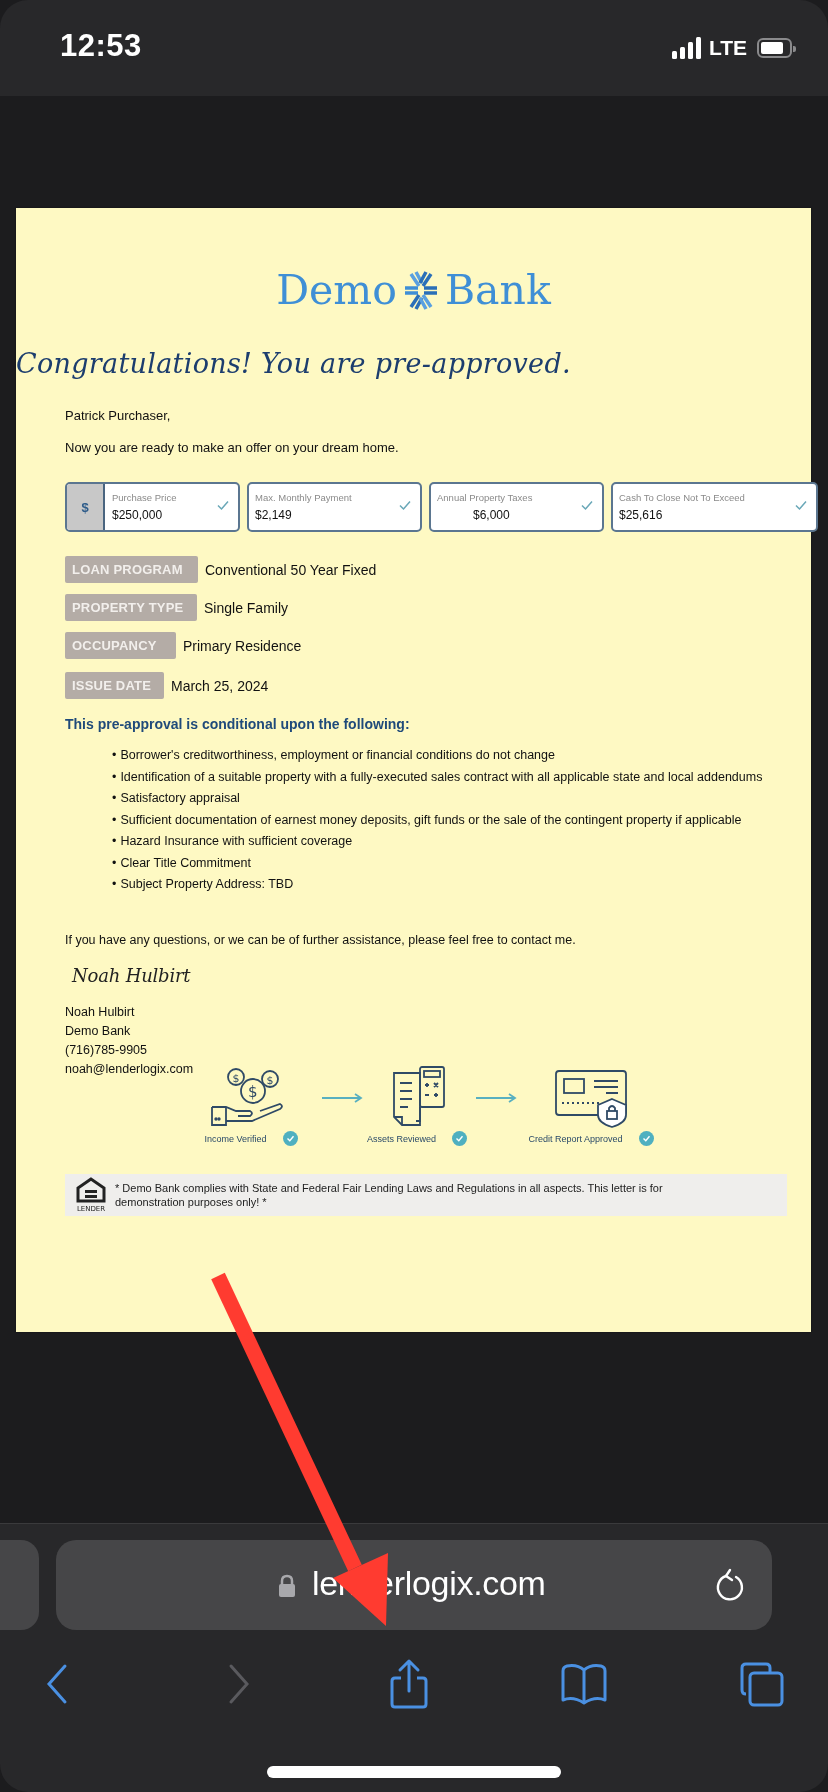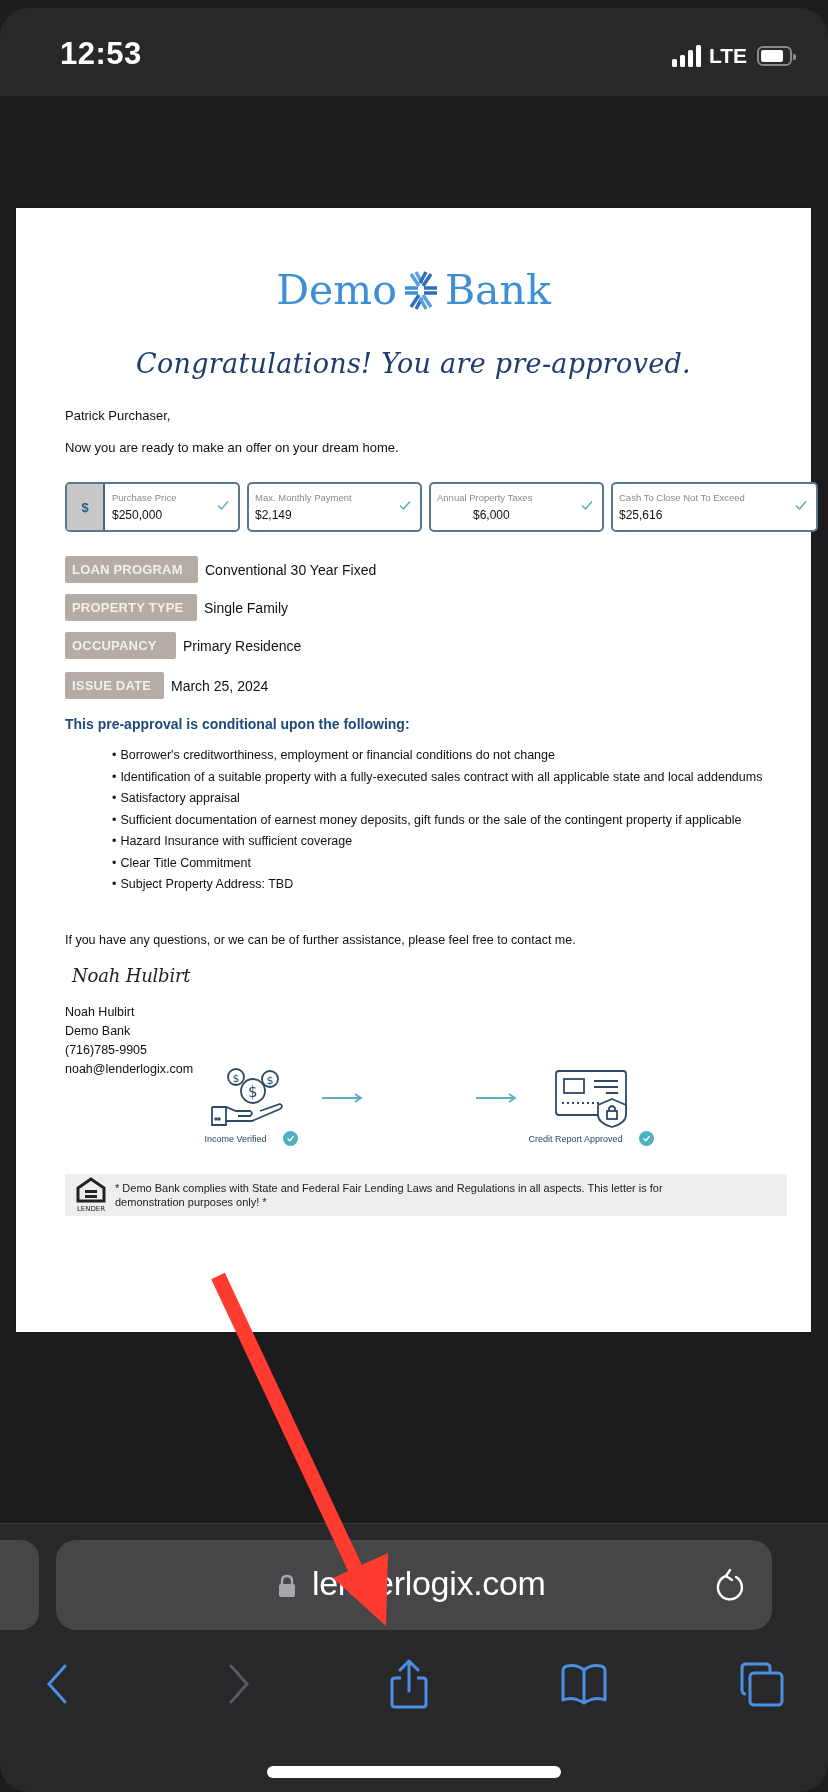--- a/index.html
+++ b/index.html
@@ -1,38 +1,38 @@
 <!DOCTYPE html>
 <html><head>
 <meta charset="utf-8">
 <style>
   * { box-sizing: border-box; margin: 0; padding: 0; }
   html, body { width: 828px; height: 1792px; background: #1c1c1e; overflow: hidden; }
   body { position: relative; font-family: "Liberation Sans", sans-serif; }
 
   
-  .status-bar { position: absolute; left: 0; top: 0; width: 828px; height: 96px; background: #28282a; border-radius: 28px 28px 0 0; margin-top: 8px; }
+  .status-bar { position: absolute; left: 0; top: 0; width: 828px; height: 96px; background: #28282a; border-radius: 28px 28px 0 0; }
   .status-time { position: absolute; left: 60px; top: 28px; color: #fff; font-size: 31px; font-weight: 600; letter-spacing: 0.5px; }
   .status-right { position: absolute; right: 36px; top: 36px; display: flex; align-items: center; gap: 6px; }
   .signal { display: flex; align-items: flex-end; gap: 3px; height: 22px; }
   .signal span { width: 5px; background: #fff; border-radius: 1.5px; }
   .lte { color: #fff; font-size: 21px; font-weight: 600; margin-left: 2px; }
   .battery { position: relative; width: 35px; height: 20px; border: 2px solid #8a8a8c; border-radius: 6px; margin-left: 4px; }
   .battery-fill { position: absolute; left: 2px; top: 2px; width: 22px; height: 12px; background: #fff; border-radius: 2px; }
   .battery-cap { position: absolute; right: -6px; top: 6px; width: 3px; height: 6px; background: #8a8a8c; border-radius: 0 2px 2px 0; }
 
   .content-bg { position: absolute; left: 0; top: 96px; width: 828px; height: 1427px; background: #1c1c1e; }
 
   
-  .page { position: absolute; left: 16px; top: 208px; width: 795px; height: 1124px; background: #ffffff; box-shadow: 0 0 2px rgba(0,0,0,0.4); color: #111; }
+  .page { position: absolute; left: 16px; top: 208px; width: 795px; height: 1124px; background: #fef9c3; box-shadow: 0 0 2px rgba(0,0,0,0.4); color: #111; }
 
   .logo { position: absolute; left: 0; top: 58px; width: 795px; text-align: center; font-family: "DejaVu Serif", serif; color: #3f8fd6; font-size: 41px; display: flex; justify-content: center; align-items: center; gap: 2px; }
   .logo-mark { width: 44px; height: 44px; display: inline-block; }
 
-  .congrats { position: absolute; left: 0; top: 140px; width: 795px; text-align: center; font-family: "DejaVu Serif", serif; font-style: italic; color: #1c3d6e; font-size: 27px; letter-spacing: 0.3px; }
+  .congrats { position: absolute; left: 0; top: 140px; width: 795px; text-align: left; font-family: "DejaVu Serif", serif; font-style: italic; color: #1c3d6e; font-size: 27px; letter-spacing: 0.3px; }
 
   .salutation { position: absolute; left: 49px; top: 200px; font-size: 13px; }
   .intro { position: absolute; left: 49px; top: 232px; font-size: 13px; }
 
   .metric-box { position: absolute; top: 274px; height: 50px; border: 2px solid #5b7690; border-radius: 5px; background: #fff; overflow: hidden; }
   .metric-dollar { position: absolute; left: 0; top: 0; width: 38px; height: 100%; background: #c8c8c8; border-right: 2px solid #4a6580; color: #2e5c8a; font-weight: 700; font-size: 13px; display: flex; align-items: center; justify-content: center; }
   .metric-label { position: absolute; top: 8px; font-size: 9.5px; color: #8a8a8a; white-space: nowrap; }
   .metric-value { position: absolute; top: 24px; font-size: 12px; color: #111; }
   .metric-check { position: absolute; right: 8px; top: 14px; width: 14px; height: 14px; }
 
@@ -141,21 +141,21 @@
   <div class="metric-box" style="left:595px; width:207px;">
     <div class="metric-label" style="left:6px;">Cash To Close Not To Exceed</div>
     <div class="metric-value" style="left:6px;">$25,616</div>
     <svg class="metric-check" viewBox="0 0 14 14">
         <path d="M2 7.5 L5.5 11 L12 3.5" fill="none" stroke="#6aa8b8" stroke-width="1.5"></path>
       </svg>
   </div>
 
   <div class="field-row" style="top:348px;">
     <span class="field-tag" style="width:133px;">LOAN PROGRAM</span>
-    <span class="field-value">Conventional 30 Year Fixed</span>
+    <span class="field-value">Conventional 50 Year Fixed</span>
   </div>
   <div class="field-row" style="top:386px;">
     <span class="field-tag" style="width:132px;">PROPERTY TYPE</span>
     <span class="field-value">Single Family</span>
   </div>
   <div class="field-row" style="top:424px;">
     <span class="field-tag" style="width:111px;">OCCUPANCY</span>
     <span class="field-value">Primary Residence</span>
   </div>
   <div class="field-row" style="top:464px;">
@@ -206,20 +206,39 @@
               <path d="M1.5 4.5 L3.8 6.8 L7.5 2.2" fill="none" stroke="#fff" stroke-width="1.4"></path>
             </svg>
           </span>
       </div>
     </div>
 
     <svg class="step-arrow" style="left:116px;" viewBox="0 0 42 10">
         <path d="M0 5 H38 M33 1 L39 5 L33 9" fill="none" stroke="#58b0c0" stroke-width="1.8"></path>
       </svg>
 
+    <div class="step" style="left:156px; width:110px;">
+      <svg class="step-icon" viewBox="0 0 90 66" fill="none" stroke="#2f4a66" stroke-width="1.8">
+        <path d="M22 10 H48 V62 H30 L22 54 Z"></path>
+        <path d="M22 54 H30 V62"></path>
+        <path d="M28 20 H40 M28 28 H40 M28 36 H40 M28 44 H36"></path>
+        <rect x="48" y="4" width="24" height="40" rx="2"></rect>
+        <rect x="52" y="8" width="16" height="6"></rect>
+        <path d="M53 22 H57 M55 20 V24 M62 20 L66 24 M66 20 L62 24 M53 32 H57 M62 32 H66 M64 30 V34"></path>
+        <path d="M48 44 V58 H44"></path>
+      </svg>
+      <div class="step-label">
+        <span>Assets Reviewed</span>
+        <span class="step-check">
+            <svg width="9" height="9" viewBox="0 0 9 9">
+              <path d="M1.5 4.5 L3.8 6.8 L7.5 2.2" fill="none" stroke="#fff" stroke-width="1.4"></path>
+            </svg>
+          </span>
+      </div>
+    </div>
 
     <svg class="step-arrow" style="left:270px;" viewBox="0 0 42 10">
         <path d="M0 5 H38 M33 1 L39 5 L33 9" fill="none" stroke="#58b0c0" stroke-width="1.8"></path>
       </svg>
 
     <div class="step" style="left:320px; width:130px;">
       <svg class="step-icon" viewBox="0 0 90 66" fill="none" stroke="#2f4a66" stroke-width="1.8">
         <rect x="10" y="8" width="70" height="44" rx="3"></rect>
         <rect x="18" y="16" width="20" height="14"></rect>
         <path d="M48 18 H72 M48 24 H72 M60 30 H72"></path>

